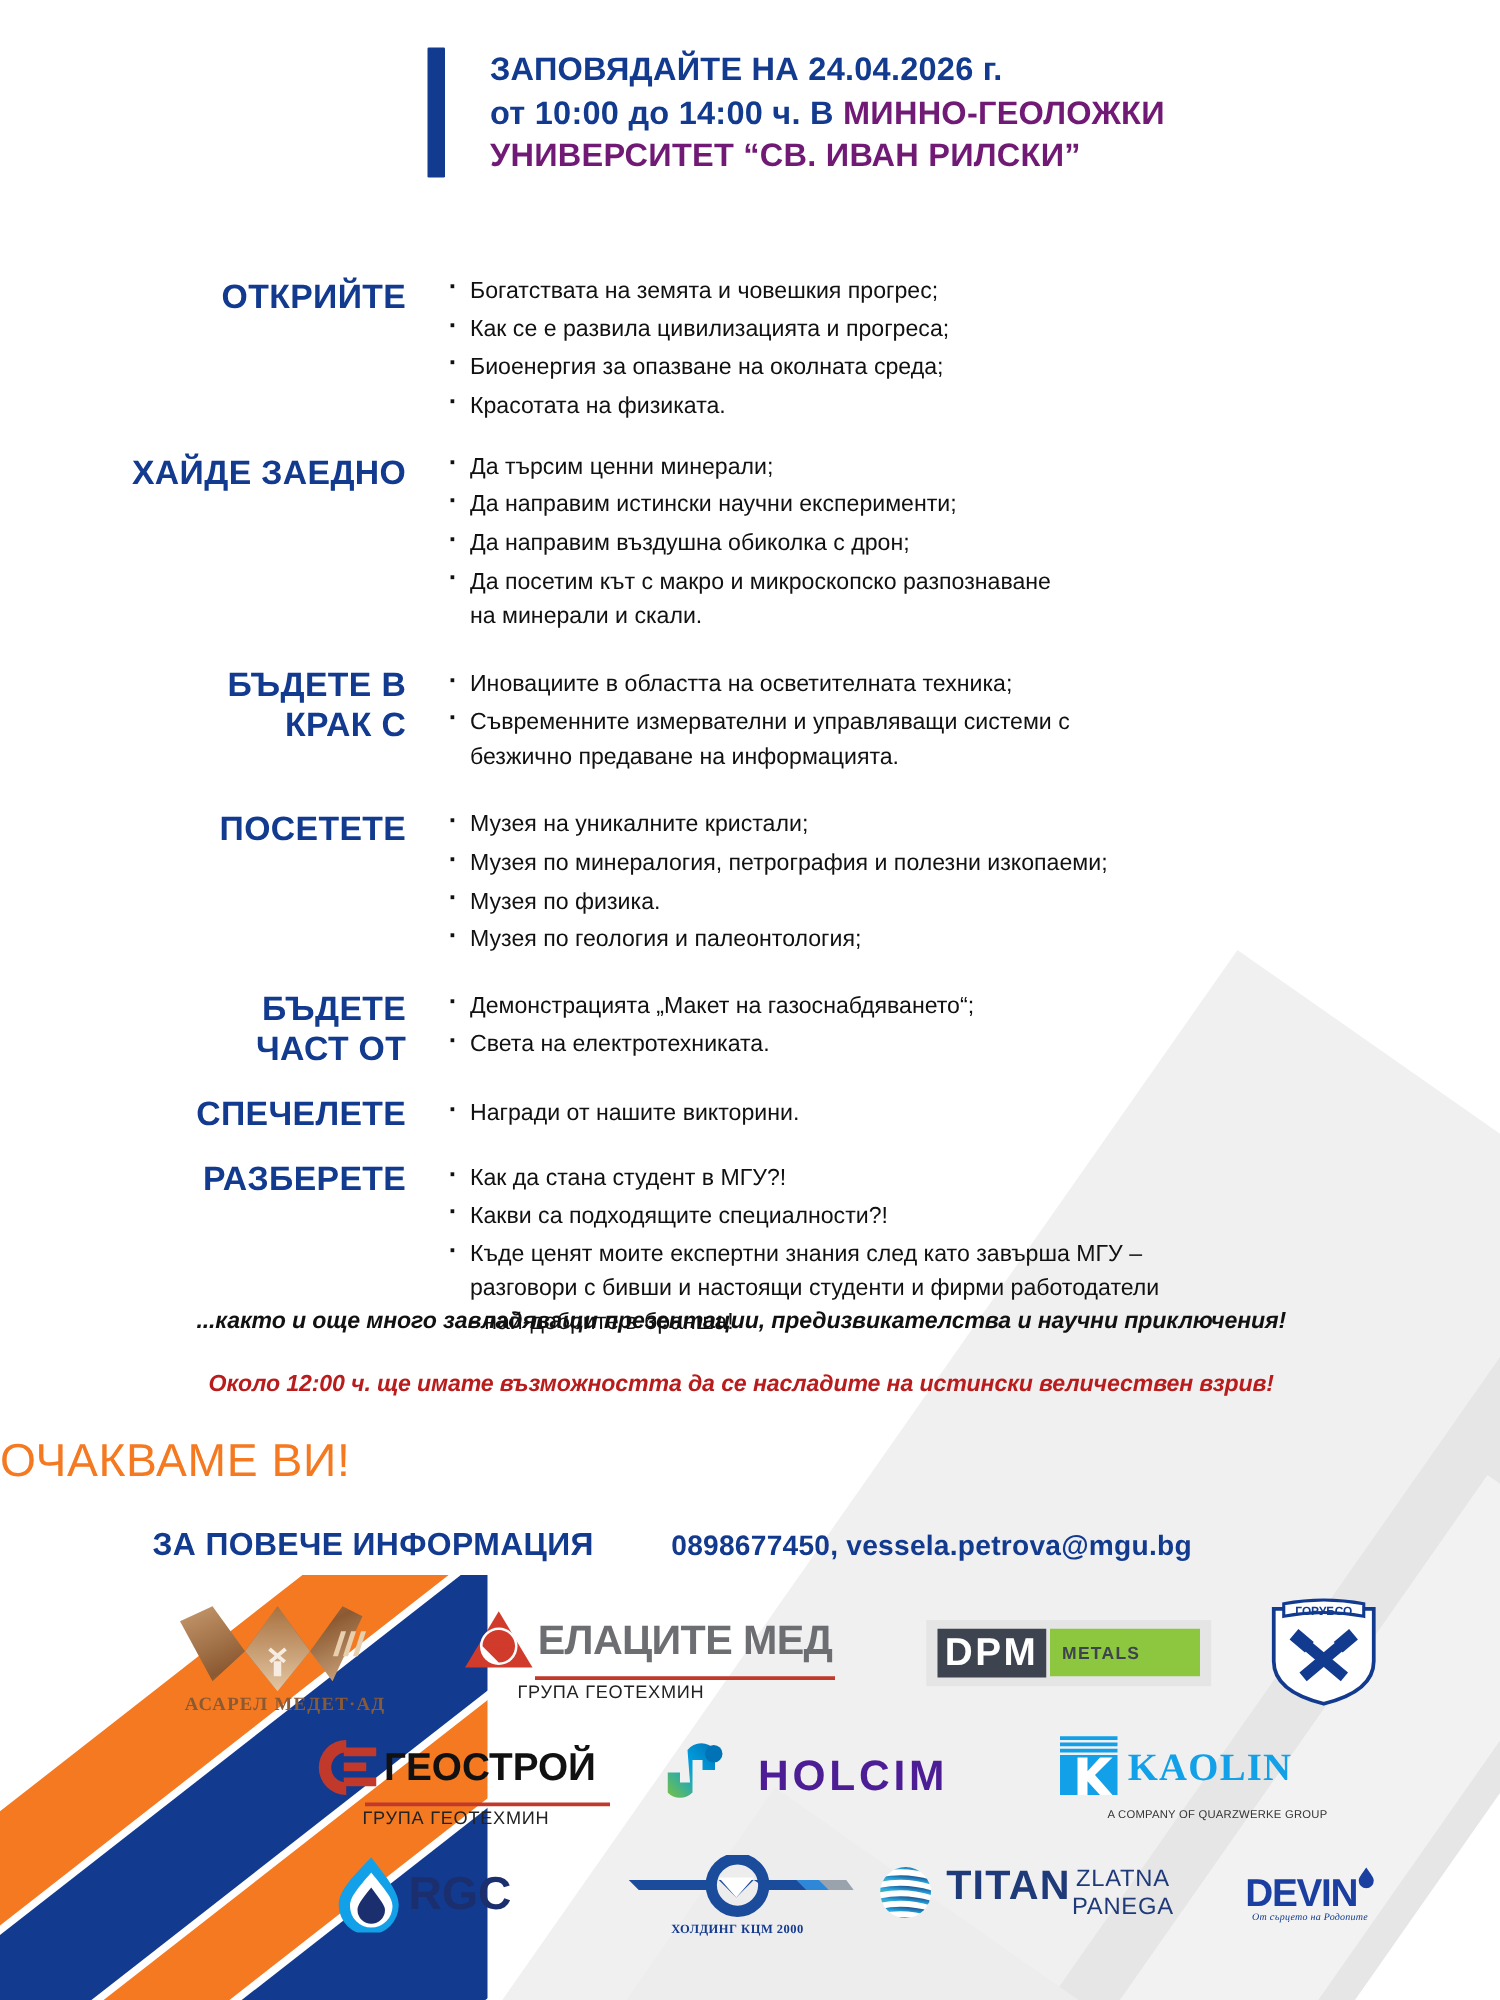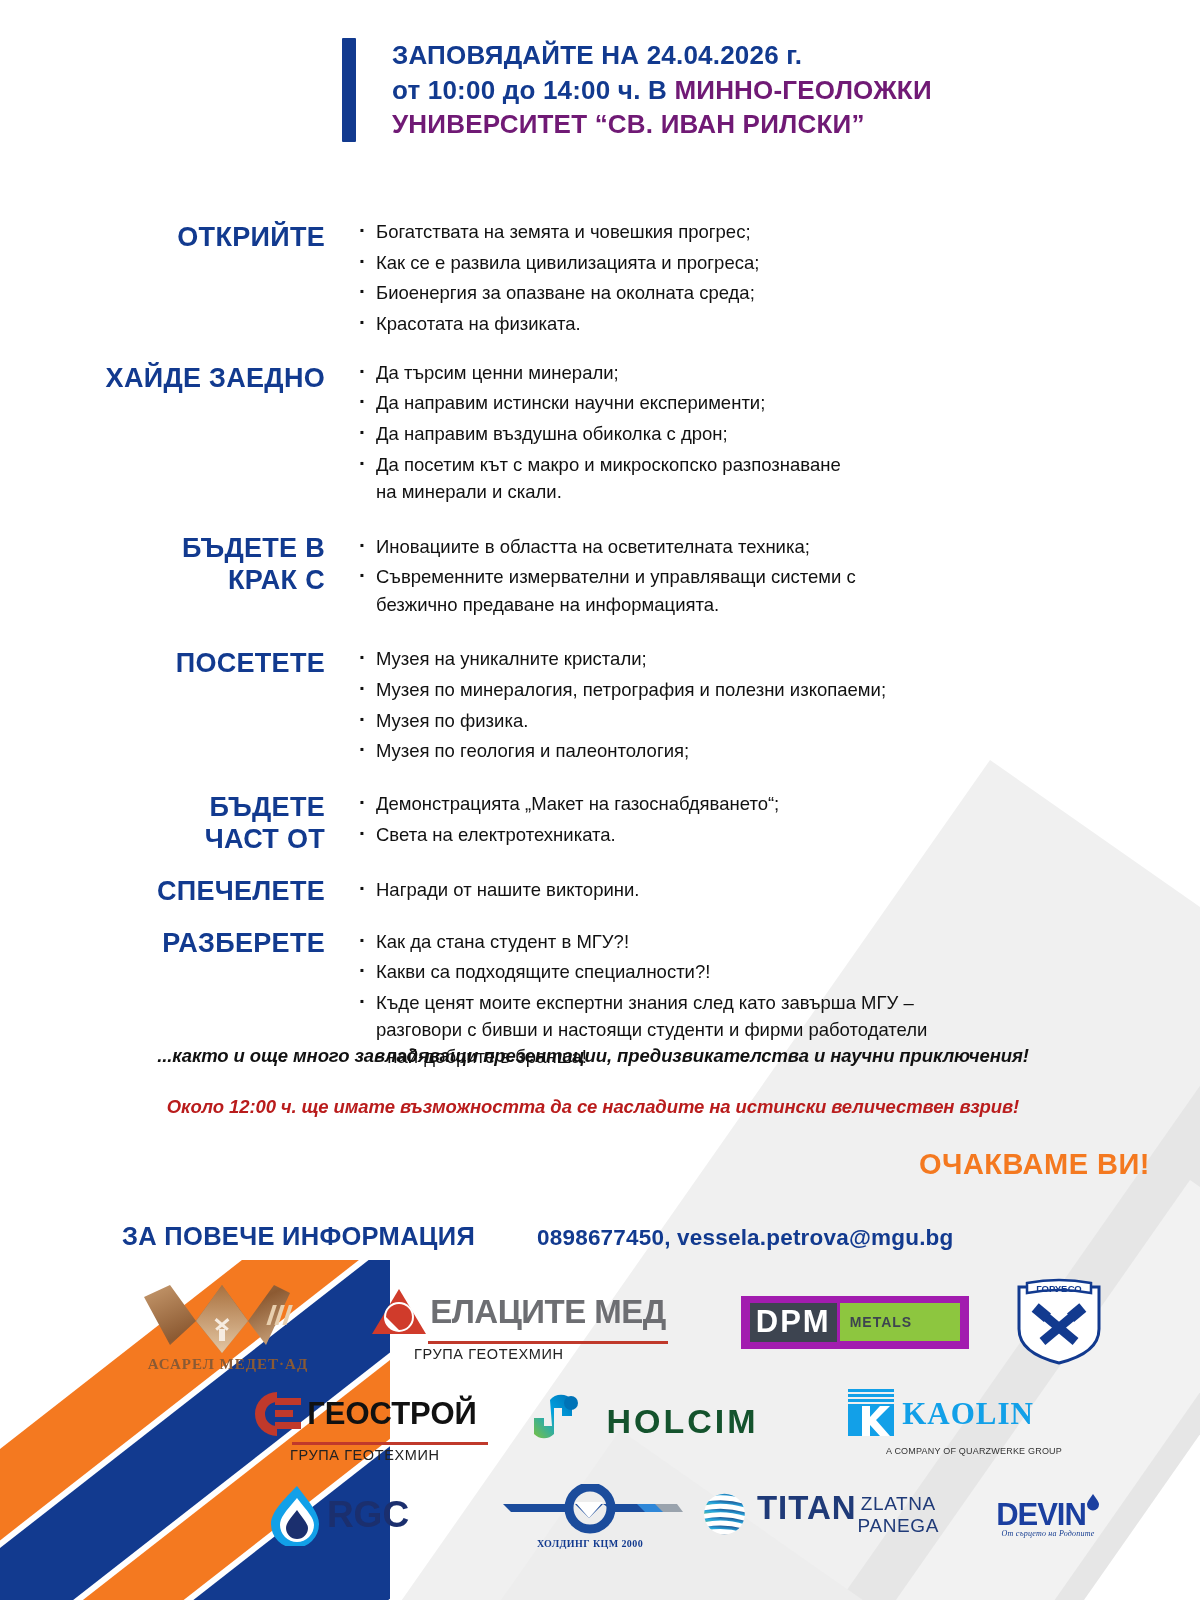--- a/index.html
+++ b/index.html
@@ -69,22 +69,22 @@
   .closing { position:absolute; left:18px; top:1045px; width:1150px; z-index:5; text-align:center; }
   .closing .l1 {
     font-style:italic; font-weight:bold; font-size:18.5px; color:#111; letter-spacing:-.1px;
   }
   .closing .l2 {
     font-style:italic; font-weight:bold; font-size:18.5px; color:#b91c1c; margin-top:29px; letter-spacing:-.1px;
   }
 
   
   .await {
-    position:absolute; left:0; top:1148px; width:1150px; text-align:right; z-index:5;
-    color:#F47920; font-weight:bold; font-size:29px; letter-spacing:.5px;
+    position:absolute; left:0; top:1148px; width:1150px; text-align:left; z-index:5;
+    color:#F47920; font-weight:normal; font-size:37px; letter-spacing:.5px;
   }
 
   
   .info-row { position:absolute; left:0; top:1222px; width:1160px; z-index:5; display:flex; align-items:baseline; }
   .info-label {
     margin-left:122px; color:#123A8F; font-weight:bold; font-size:25.5px; letter-spacing:.3px;
   }
   .info-contact {
     margin-left:62px; color:#123A8F; font-weight:bold; font-size:22.5px; letter-spacing:.2px;
   }
@@ -106,31 +106,31 @@
   .lg-kcm { left:490px; top:204px; width:200px; height:80px; flex-direction:column; }
   .lg-titan { left:702px; top:206px; width:238px; height:72px; }
   .lg-devin { left:978px; top:214px; width:140px; height:62px; flex-direction:column; }
   .asarel-cap { font-family:"Liberation Serif", serif; font-weight:bold; font-size:15px;
     color:#8a5a34; letter-spacing:1px; margin-top:1px; }
   .geotehmin-cap { font-size:14.5px; color:#222; letter-spacing:.6px; margin-top:2px; font-weight:normal; }
   .kaolin-cap { font-size:9px; color:#333; letter-spacing:.2px; margin-top:3px; }
   .kcm-cap { font-family:"Liberation Serif", serif; font-weight:bold; font-size:10px; color:#123A8F; letter-spacing:.4px; margin-top:2px; }
   .devin-cap { font-family:"Liberation Serif", serif; font-style:italic; font-size:8px; color:#123A8F; margin-top:-4px; letter-spacing:.2px; }
 
-  .dpm-box { background:#a21caf; padding:7px 9px; display:flex; align-items:center; }
+  .dpm-box { background:#e5e5e5; padding:7px 9px; display:flex; align-items:center; }
   .dpm-letters { background:#3d4450; color:#fff; font-weight:bold; font-size:31px;
     letter-spacing:2px; padding:1px 6px 2px 6px; display:flex; }
   .dpm-green { background:#8dc63f; color:#3d4450; font-weight:bold; font-size:14px;
     letter-spacing:1px; padding:11px 48px 11px 10px; margin-left:3px; }
 
   .titan-text { display:flex; flex-direction:row; margin-left:10px;text-align:center; }
   .titan-main { color:#1f3a78; font-weight:bold; font-size:33px; letter-spacing:1px; line-height:1; }
   .titan-sub { color:#1f3a78; font-size:19px; letter-spacing:.6px; margin-top:2px; }
 
-  .holcim-text { color:#14532d; font-weight:bold; font-size:34px; letter-spacing:3px; margin-left:22px; }
+  .holcim-text { color:#4c1d95; font-weight:bold; font-size:34px; letter-spacing:3px; margin-left:22px; }
   .kaolin-text { color:#12A0E8; font-family:"Liberation Serif", serif; font-weight:bold; font-size:31px; letter-spacing:1px; }
   .rgc-text { color:#1b2f6e; font-weight:bold; font-size:37px; letter-spacing:0px; margin-left:4px; }
   .devin-text { color:#1b3fa0; font-weight:bold; font-size:31px; letter-spacing:-1px; }
   .geostroy-text { color:#111; font-weight:bold; font-size:31px; letter-spacing:0px; }
   .elacite-text { color:#6d6e72; font-weight:bold; font-size:33px; letter-spacing:-.5px; }
 </style>
 </head>
 <body>
 
 <div class="bg-diagonals">

